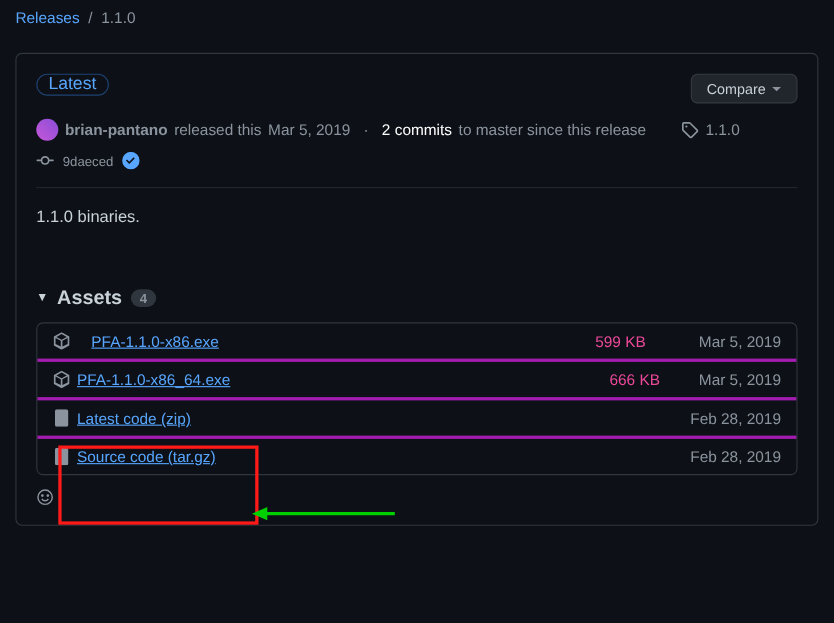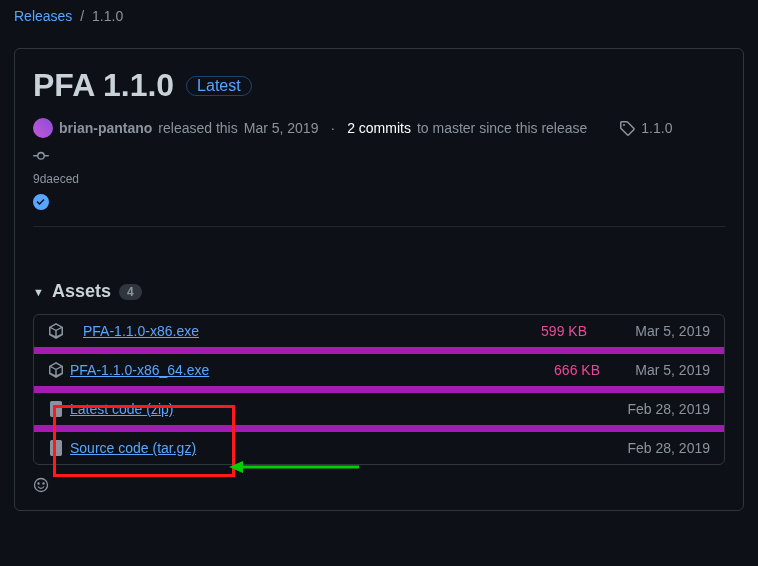--- a/index.html
+++ b/index.html
@@ -53,31 +53,31 @@
     .meta1 {
       display: flex; align-items: center; flex-wrap: wrap;
       margin-top: 14px; gap: 6px; font-size: 14px; color: #8b949e;
     }
     .avatar { width: 20px; height: 20px; border-radius: 50%; background: linear-gradient(45deg,#c658d8,#8a4dd8); display:inline-block; }
     .meta1 .author { color: #8b949e; font-weight: 600; }
     .meta1 .dot { color:#8b949e; margin: 0 6px; }
     .meta1 a { color: #ffffff; text-decoration: none; }
     .tag-icon { display: inline-flex; }
     .meta2 {
-      display: flex; align-items: flex-start; gap: 8px;
-      margin-top: 10px; color: #8b949e; font-size: 12px; flex-direction: column;
+      display: flex; align-items: flex-end; gap: 8px;
+      margin-top: 10px; color: #8b949e; font-size: 12px;
     }
     .divider { border-top: 1px solid #21262d; margin-top: 16px; }
     .body-text { margin-top: 18px; font-size: 15px; color: #c9d1d9; }
     .assets-header { display:flex; align-items:center; gap:8px; margin-top: 54px; }
     .assets-toggle { font-size: 11px; color:#c9d1d9; }
     .assets-title { font-size: 18px; font-weight: 700; color: #c9d1d9; }
     .count-badge { background:#30363d; color:#8b949e; border-radius: 2em; padding: 1px 8px; font-size: 12px; font-weight:600; }
     .assets-list { border:1px solid #30363d; border-radius:6px; margin-top:12px; }
-    .asset-row { display:flex; align-items:center; padding:8px 14px; border-top:7px solid #a21caf; font-size: 14px; }
+    .asset-row { display:flex; align-items:center; padding:8px 14px; border-top:3px solid #a21caf; font-size: 14px; }
     .asset-row:first-child { border-top:none;gap:13px; }
     .asset-row .icon { color:#8b949e; margin-right:6px; display:flex; }
     .asset-row .name { color:#58a6ff; flex:1; }
     .asset-row .size { color:#ec4899; width:84px; text-align:right; }
     .asset-row .date { color:#8b949e; width:110px; text-align:right; }
     .emoji-btn { margin-top: 12px; color:#8b949e; display:inline-flex; cursor:pointer; }
     .highlight-box { position:absolute; border:3px solid #ff1a1a; left:38px; top:356px; width:182px; height:72px; pointer-events:none; }
     .arrow { position:absolute; left:214px; top:411px; pointer-events:none; }
     svg { display:block; }
   </style>
@@ -86,23 +86,26 @@
 
 <div class="breadcrumb">
   <a href="#">Releases</a>
   <span class="sep">/</span>
   <span class="current">1.1.0</span>
 </div>
 
 <div class="release-box">
   <div class="header-row">
     <div class="title-group">
-      <h1 class="title">PFA 1.1.0</h1>
       <span class="latest-badge">Latest</span>
     </div>
+    <button class="compare-btn">
+      <span>Compare</span>
+      <span class="caret-down"></span>
+    </button>
   </div>
 
   <div class="meta1">
     <span class="avatar"></span>
     <span class="author">brian-pantano</span>
     <span>released this</span>
     <span>Mar 5, 2019</span>
     <span class="dot">·</span>
     <a href="#">2 commits</a>
     <span>to master since this release</span>
@@ -124,20 +127,21 @@
     <span>9daeced</span>
     <span>
       <svg width="16" height="16" viewBox="0 0 16 16" fill="#58a6ff">
           <path d="M8 0a8 8 0 100 16A8 8 0 008 0zM6.5 11L3.5 8l1-1 2 2 4-4 1 1-5 5z"></path>
         </svg>
     </span>
   </div>
 
   <div class="divider"></div>
 
+  <p class="body-text">1.1.0 binaries.</p>
 
   <div class="assets-header">
     <span class="assets-toggle">▼</span>
     <span class="assets-title">Assets</span>
     <span class="count-badge">4</span>
   </div>
 
   <div class="assets-list">
     <div class="asset-row">
       <span class="icon">

